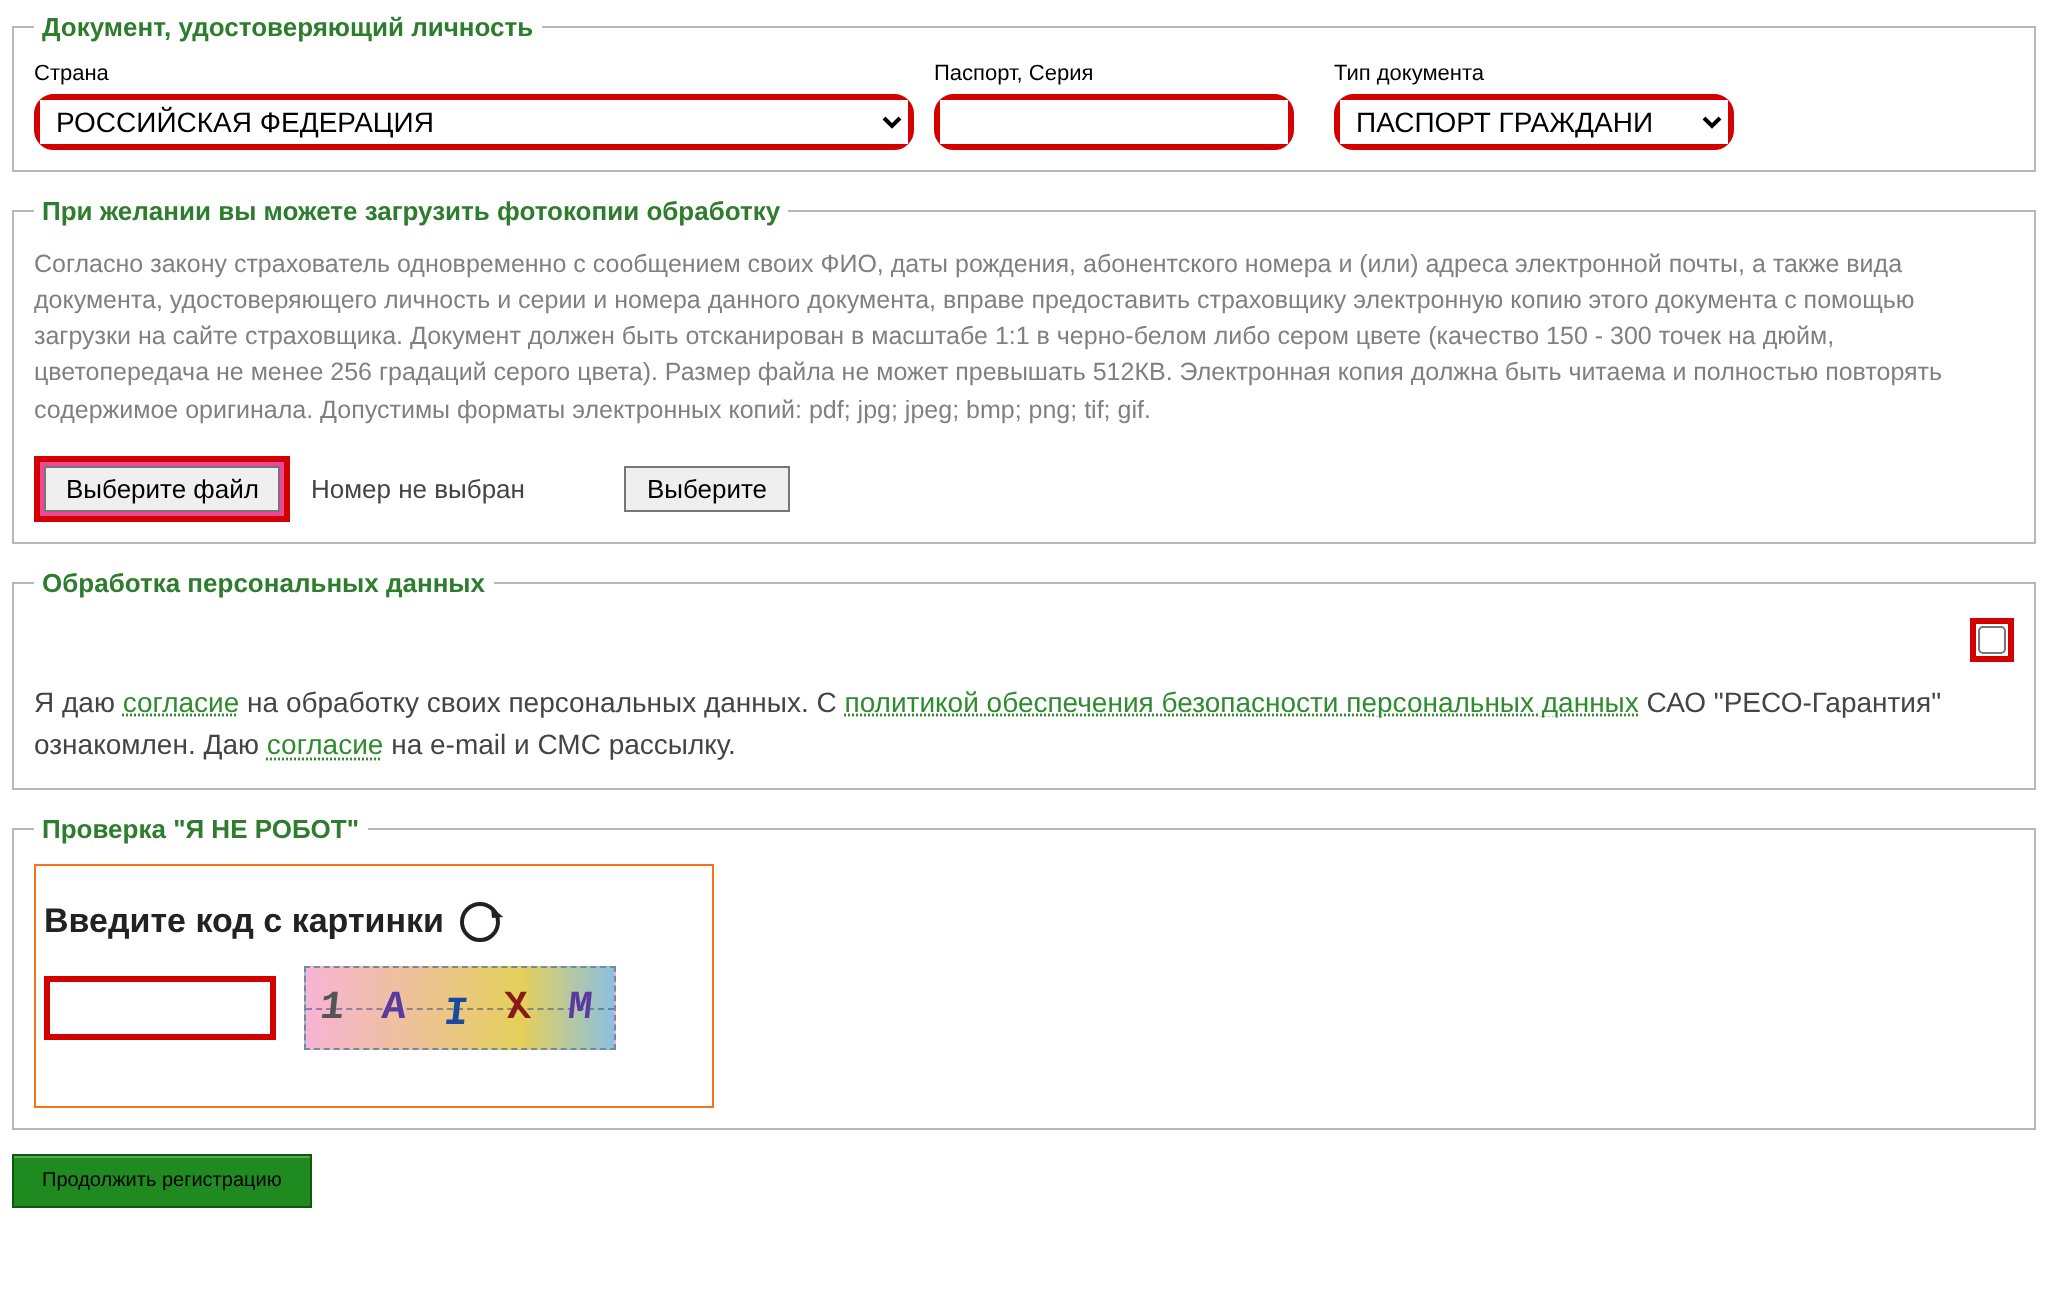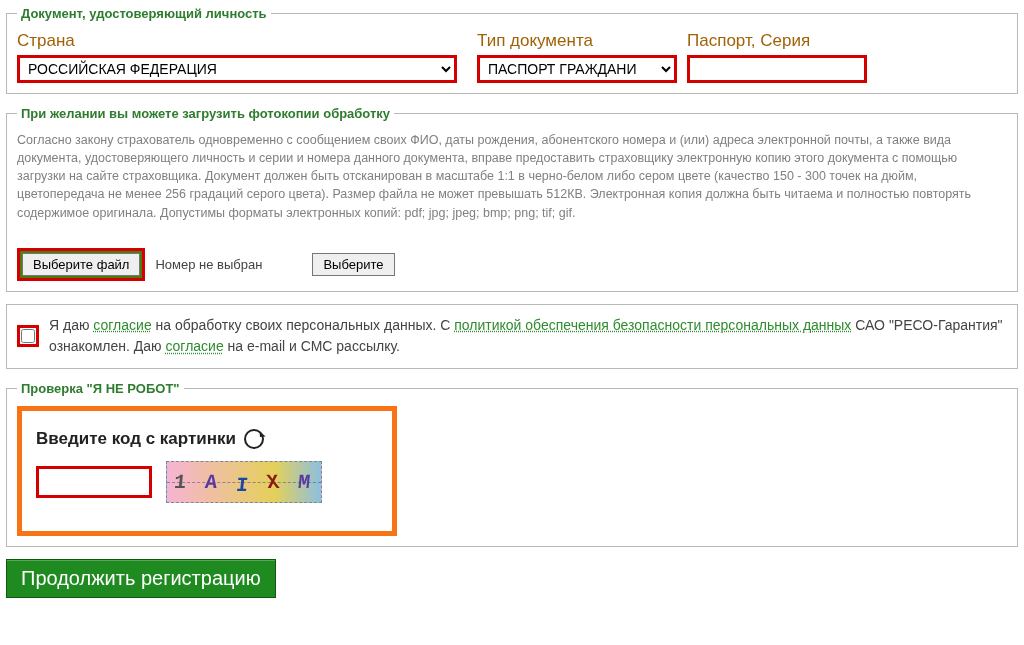--- a/index.html
+++ b/index.html
@@ -19,74 +19,75 @@
   }
   legend {
     color: #2e7d2e;
     font-weight: bold;
     font-size: 13px;
     padding: 0 4px;
     margin-top: 34px;
   }
   .row { display: flex; gap: 10px; }
   .field { display: flex; flex-direction: column; }
-  .field label { color: #a16207; font-size: 17px; margin-bottom: 4px; }
+  .field label { color: #000000; font-size: 11px; margin-bottom: 4px; }
   .req { border: 3px solid #d40000; }
   select.ctrl, input.ctrl {
     height: 28px;
     font-size: 14px;
     padding: 2px 4px;
     background: #fff;
     border: 1px solid #999;
     width: 100%;
   }
   .req select.ctrl, .req input.ctrl { border: none; height: 22px; }
   .req-box {
     padding: 0;
     background: #fff;
     display: flex;
     align-items: flex-end;
+    border-radius: 10px;
   }
   .legal {
     color: #808080;
     font-size: 12.5px;
     line-height: 1.45;
-    margin-bottom: 26px;
+    margin-bottom: 14px;
   }
   .file-row { display: flex; align-items: center; gap: 10px; }
   .btn-file-wrap {
     border: 3px solid #d40000;
     padding: 2px;
-    background: #4d7c0f;
+    background: #ec4899;
   }
   button.native {
     font-family: Arial;
     font-size: 13px;
     padding: 3px 10px;
     background: #efefef;
     border: 1px solid #767676;
     cursor: pointer;
   }
   .nofile { color: #444; }
   .consent-text { color: #444; line-height: 1.55; font-size: 14px; }
   .link { color: #2e8b2e; text-decoration: underline dotted; cursor: pointer; }
-  .consent-row { display: flex; align-items: center; gap: 10px; }
+  .consent-row { display: flex; align-items: flex-end; gap: 10px; flex-direction: column; }
   .cbx-wrap {
     border: 3px solid #d40000;
     padding: 1px;
     background: #fff;
     display:inline-flex;
     align-items:center;
     justify-content:center;
   }
   .cbx-wrap input { width:14px; height:14px; margin:0;}
   .captcha-box {
-    border: 5px solid #f97316;
-    padding: 18px 22px 28px 14px;
-    width: 380px;
+    border: 1px solid #f97316;
+    padding: 18px 22px 28px 4px;
+    width: 340px;
   }
   .captcha-title { font-weight: bold; font-size: 17px; color:#222; display:flex; align-items:center; gap:8px;}
   .refresh-icon {
     width: 20px; height: 20px;
     border: 2px solid #222;
     border-radius: 50%;
     display:inline-flex; align-items:center; justify-content:center;
     font-size: 12px;
     position: relative;
   }
@@ -116,24 +117,24 @@
     content:"";
     position:absolute; left:0; right:0; top:50%;
     border-top: 1px dashed rgba(60,60,140,.5);
   }
   .captcha-char { transform: skewX(-6deg); }
   .captcha-char.alt { color:#5a3aa0; }
   .captcha-char.alt2 { color:#1a4aa0; position:relative; top:3px;}
   .captcha-char.alt3 { color:#8a1a1a; transform: skewX(8deg);}
   .submit-btn {
     background: #1f8a1f;
-    color: #ffffff;
+    color: #000000;
     border: 1px solid #0d5a0d;
     padding: 7px 14px;
-    font-size: 20px;
+    font-size: 10px;
     cursor: pointer;
     box-shadow: inset 0 1px 0 rgba(255,255,255,.25);
     text-align: right;
   }
 </style>
 </head>
 <body>
 
 
 
@@ -142,32 +143,32 @@
   <legend>Документ, удостоверяющий личность</legend>
   <div class="row">
     <div class="field" style="flex:0 0 440px">
       <label>Страна</label>
       <div class="req req-box">
         <select class="ctrl">
           <option>РОССИЙСКАЯ ФЕДЕРАЦИЯ</option>
         </select>
       </div>
     </div>
+    <div class="field" style="flex:0 0 180px">
+      <label>Паспорт, Серия</label>
+      <div class="req req-box">
+        <input class="ctrl" type="text" value="" style="">
+      </div>
+    </div>
     <div class="field" style="flex:0 0 200px; margin-left:10px;">
       <label>Тип документа</label>
       <div class="req req-box">
         <select class="ctrl">
           <option>ПАСПОРТ ГРАЖДАНИ</option>
         </select>
-      </div>
-    </div>
-    <div class="field" style="flex:0 0 180px">
-      <label>Паспорт, Серия</label>
-      <div class="req req-box">
-        <input class="ctrl" type="text" value="" style="">
       </div>
     </div>
   </div>
 </fieldset>
 
 
 <fieldset>
   <legend>При желании вы можете загрузить фотокопии обработку</legend>
   <div class="legal">Согласно закону страхователь одновременно с сообщением своих ФИО, даты рождения, абонентского номера и (или) адреса электронной почты, а также вида документа, удостоверяющего личность и серии и номера данного документа, вправе предоставить страховщику электронную копию этого документа с помощью загрузки на сайте страховщика. Документ должен быть отсканирован в масштабе 1:1 в черно-белом либо сером цвете (качество 150 - 300 точек на дюйм, цветопередача не менее 256 градаций серого цвета). Размер файла не может превышать 512КВ. Электронная копия должна быть читаема и полностью повторять содержимое оригинала. Допустимы форматы электронных копий: pdf; jpg; jpeg; bmp; png; tif; gif.</div>
   <div class="file-row">
@@ -175,20 +176,21 @@
       <button class="native">Выберите файл</button>
     </span>
     <span class="nofile">Номер не выбран</span>
     <span style="width:30px"></span>
     <button class="native">Выберите</button>
   </div>
 </fieldset>
 
 
 <fieldset>
+  <legend>Обработка персональных данных</legend>
   <div class="consent-row">
     <span class="cbx-wrap">
       <input type="checkbox" style="">
     </span>
     <div class="consent-text">
       <span>Я даю </span><a class="link">согласие</a><span> на обработку своих персональных данных. С </span><a class="link">политикой обеспечения безопасности персональных данных</a><span> САО "РЕСО-Гарантия" ознакомлен. Даю </span><a class="link">согласие</a><span> на e-mail и СМС рассылку.</span>
     </div>
   </div>
 </fieldset>
 

